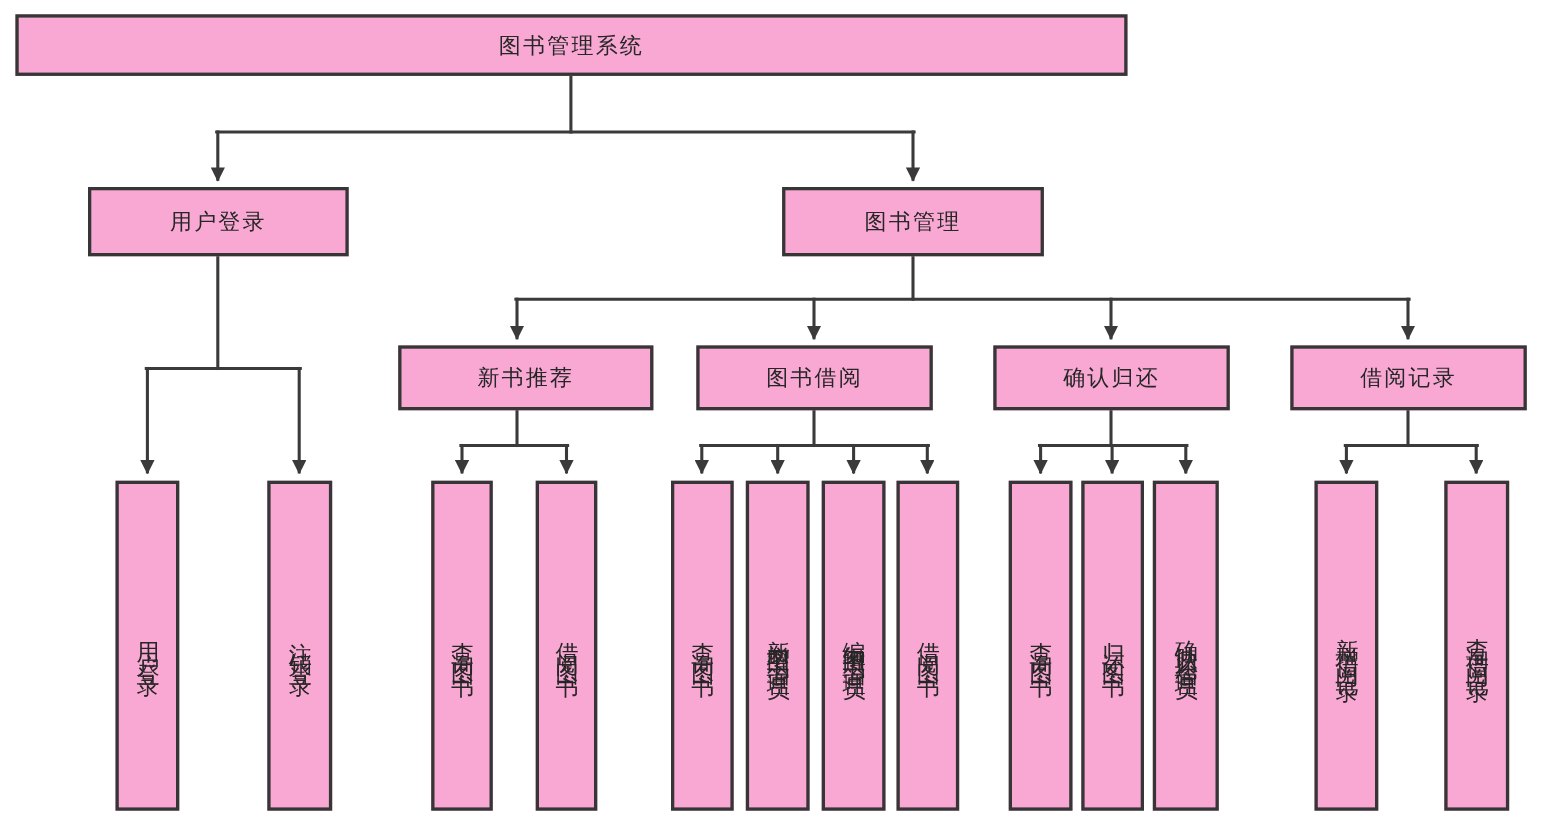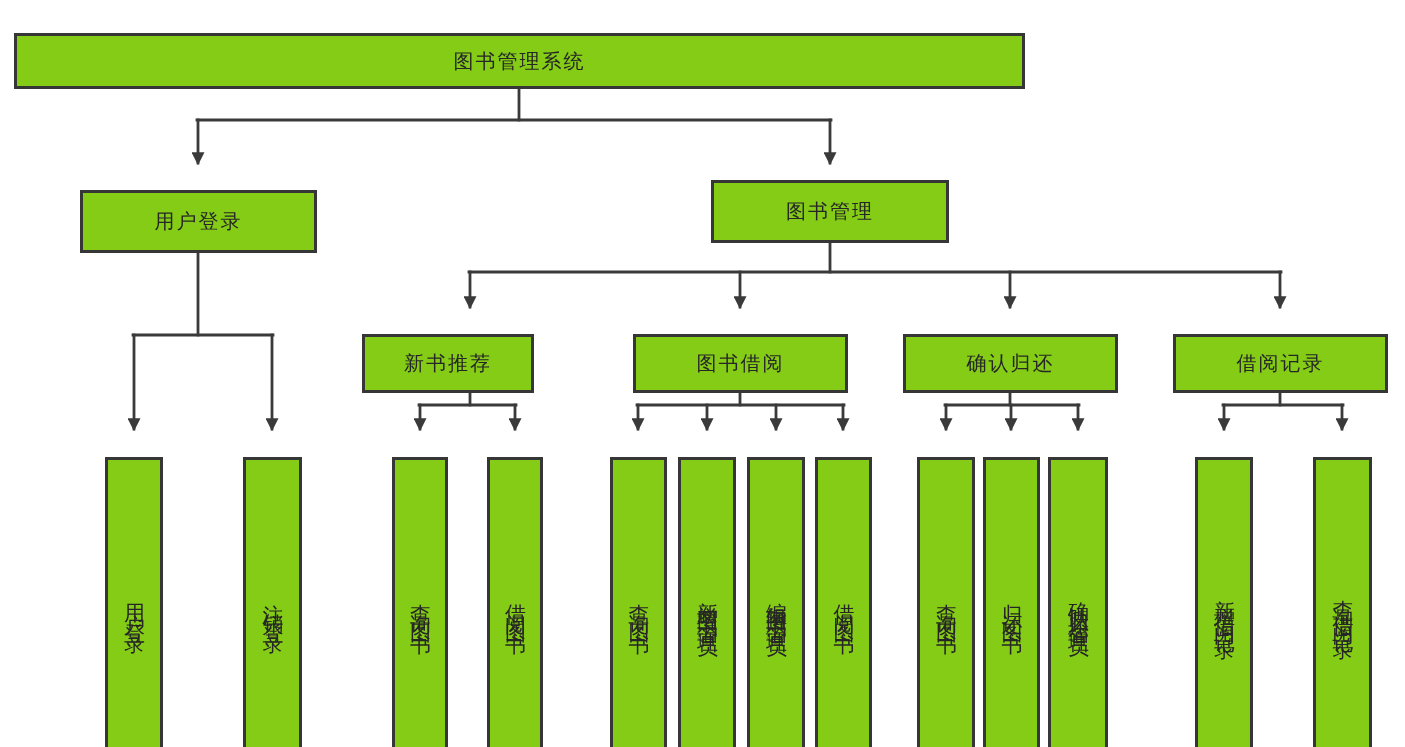--- a/index.html
+++ b/index.html
@@ -8,26 +8,25 @@
     width:1405px;height:747px;
     background:#ffffff;
     font-family:"DejaVu Sans","Liberation Sans",sans-serif;
     overflow:hidden;
   }
   .connectors{position:absolute;left:0;top:0;width:1405px;height:747px;}
   .box{
     position:absolute;
     box-sizing:border-box;
     border:3px solid #363636;
-    background:#84cc16;
+    background:#f9a8d4;
     display:flex;align-items:center;justify-content:center;
     color:#262626;
     text-align:center;
     z-index:2;
-    margin-top:20px;
   }
   .h-label{font-size:20px;letter-spacing:2px;white-space:nowrap;}
   .leaf{
     writing-mode:vertical-rl;
     text-orientation:mixed;
     font-size:21px;
     letter-spacing:10px;
     line-height:1;
   }
   .leaf.sp6{letter-spacing:8px;}
@@ -93,23 +92,23 @@
       <line x1="1280" y1="372" x2="1280" y2="405"></line>
       <line x1="1223" y1="405" x2="1343" y2="405"></line>
       <line x1="1224" y1="405" x2="1224" y2="429" marker-end="url(#arw)"></line>
       <line x1="1342" y1="405" x2="1342" y2="429" marker-end="url(#arw)"></line>
     </g>
   </svg>
 
   <div class="box h-label" style="left:14px;top:13px;width:1011px;height:56px;">图书管理系统</div>
 
   <div class="box h-label" style="left:80px;top:170px;width:237px;height:63px;">用户登录</div>
-  <div class="box h-label" style="left:711px;top:160px;width:238px;height:63px;">图书管理</div>
+  <div class="box h-label" style="left:711px;top:170px;width:238px;height:63px;">图书管理</div>
 
-  <div class="box h-label" style="left:362px;top:314px;width:172px;height:59px;">新书推荐</div>
+  <div class="box h-label" style="left:362px;top:314px;width:232px;height:59px;">新书推荐</div>
   <div class="box h-label" style="left:633px;top:314px;width:215px;height:59px;">图书借阅</div>
   <div class="box h-label" style="left:903px;top:314px;width:215px;height:59px;">确认归还</div>
   <div class="box h-label" style="left:1173px;top:314px;width:215px;height:59px;">借阅记录</div>
 
   <div class="box leaf" style="left:105px;top:437px;width:58px;height:300px;">用户登录</div>
   <div class="box leaf" style="left:243px;top:437px;width:59px;height:300px;">注销登录</div>
 
   <div class="box leaf" style="left:392px;top:437px;width:56px;height:300px;">查询图书</div>
   <div class="box leaf" style="left:487px;top:437px;width:56px;height:300px;">借阅图书</div>
 

